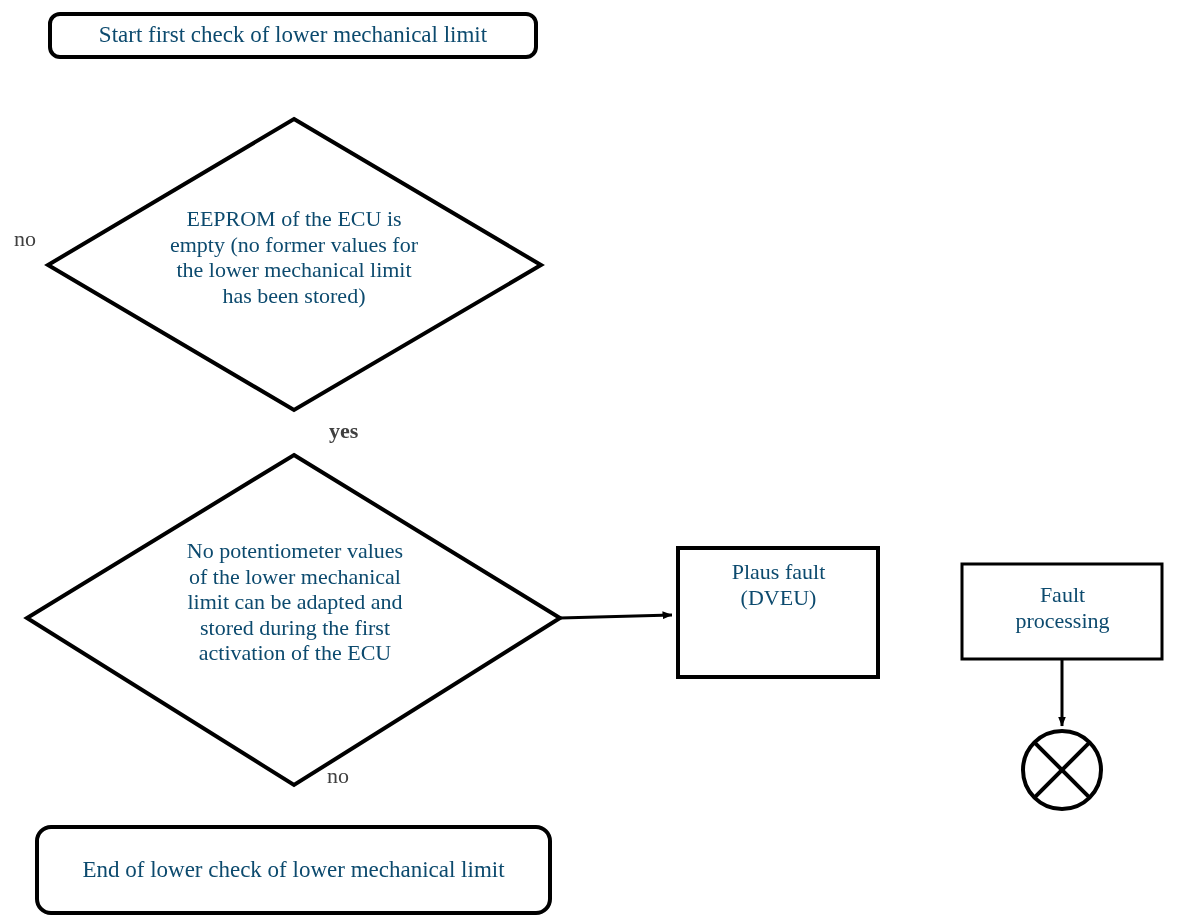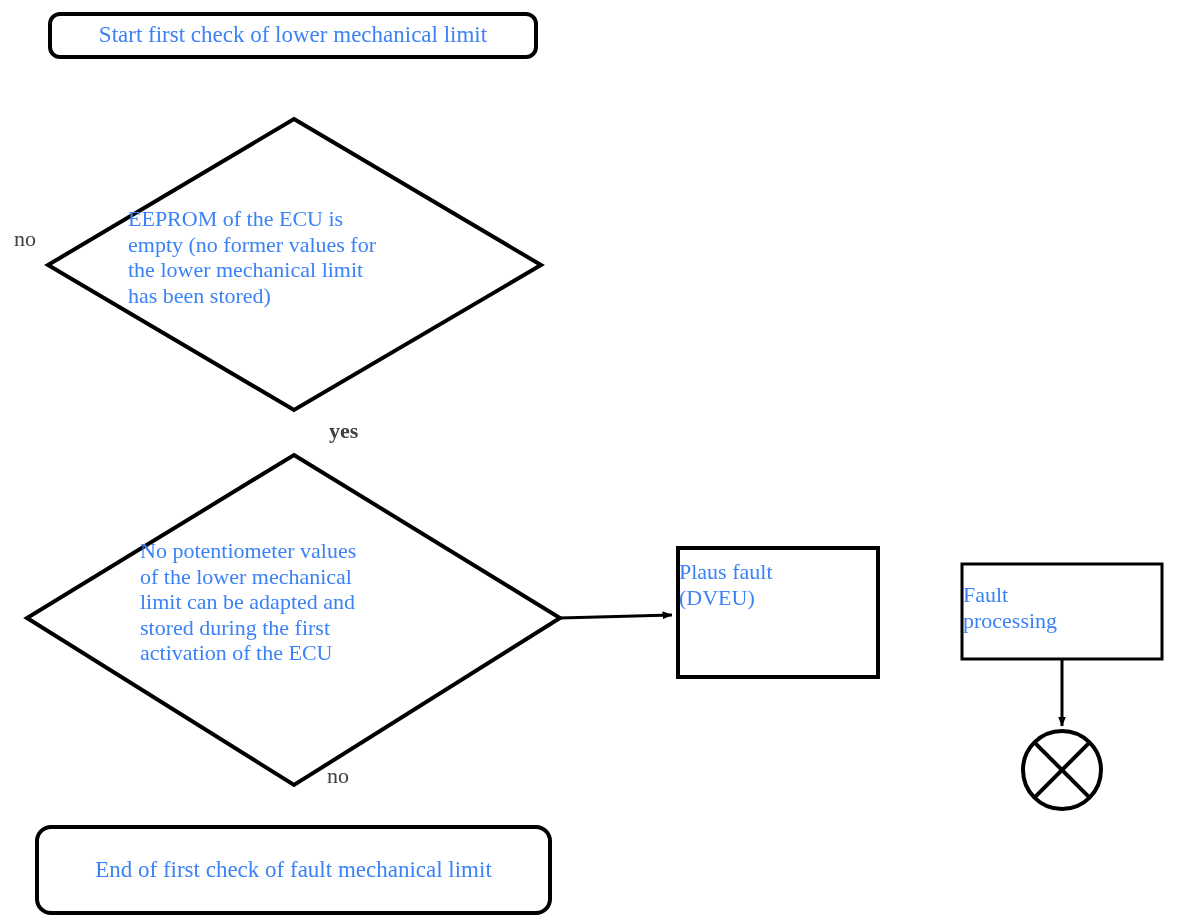--- a/index.html
+++ b/index.html
@@ -19,21 +19,22 @@
   }
   #flow-svg {
     position: absolute;
     left: 0;
     top: 0;
     width: 1200px;
     height: 922px;
   }
   .shape-text {
     position: absolute;
-    color: #3b82f6;
+    text-align: center;
+    color: #0c4a6e;
     line-height: 1.16;
     white-space: pre-line;
     pointer-events: none;
   }
   .edge-label {
     position: absolute;
     color: #404040;
     font-size: 22px;
     line-height: 1;
     white-space: nowrap;
@@ -119,21 +120,21 @@
 empty (no former values for
 the lower mechanical limit
 has been stored)</div>
 
   <div class="shape-text" id="process-faultproc-text">Fault
 processing</div>
 
   <div class="shape-text" id="process-plaus-text">Plaus fault
 (DVEU)</div>
 
-  <div class="shape-text" id="terminal-end-text">End of first check of fault mechanical limit</div>
+  <div class="shape-text" id="terminal-end-text">End of lower check of lower mechanical limit</div>
 
   <div class="edge-label" id="label-no-left">no</div>
 
   <div class="edge-label" id="label-yes">yes</div>
 
   <div class="edge-label" id="label-no-bottom">no</div>
 
 </div>
 
 </body></html>

